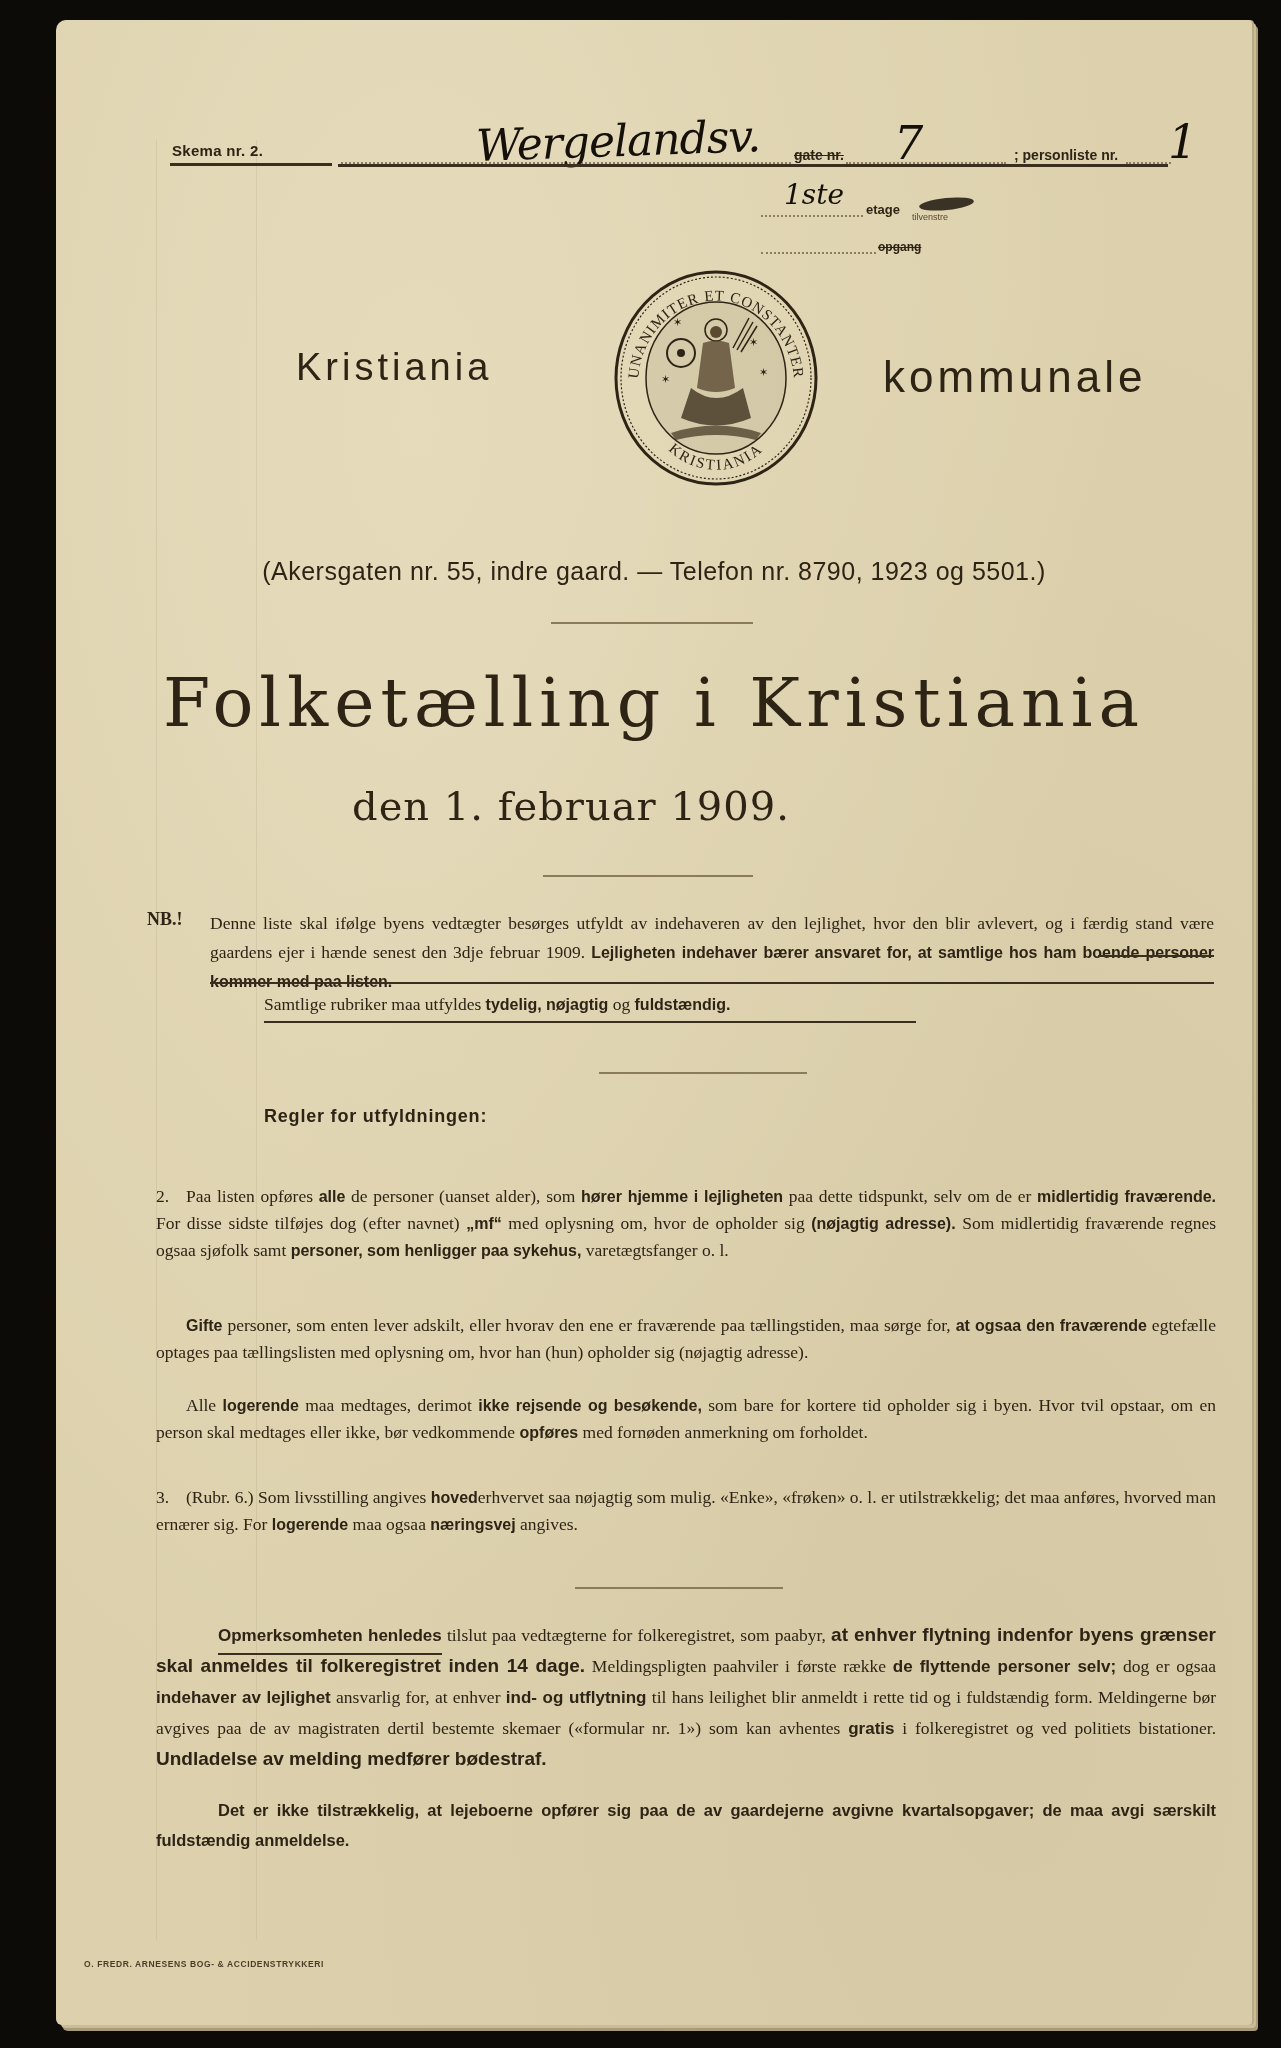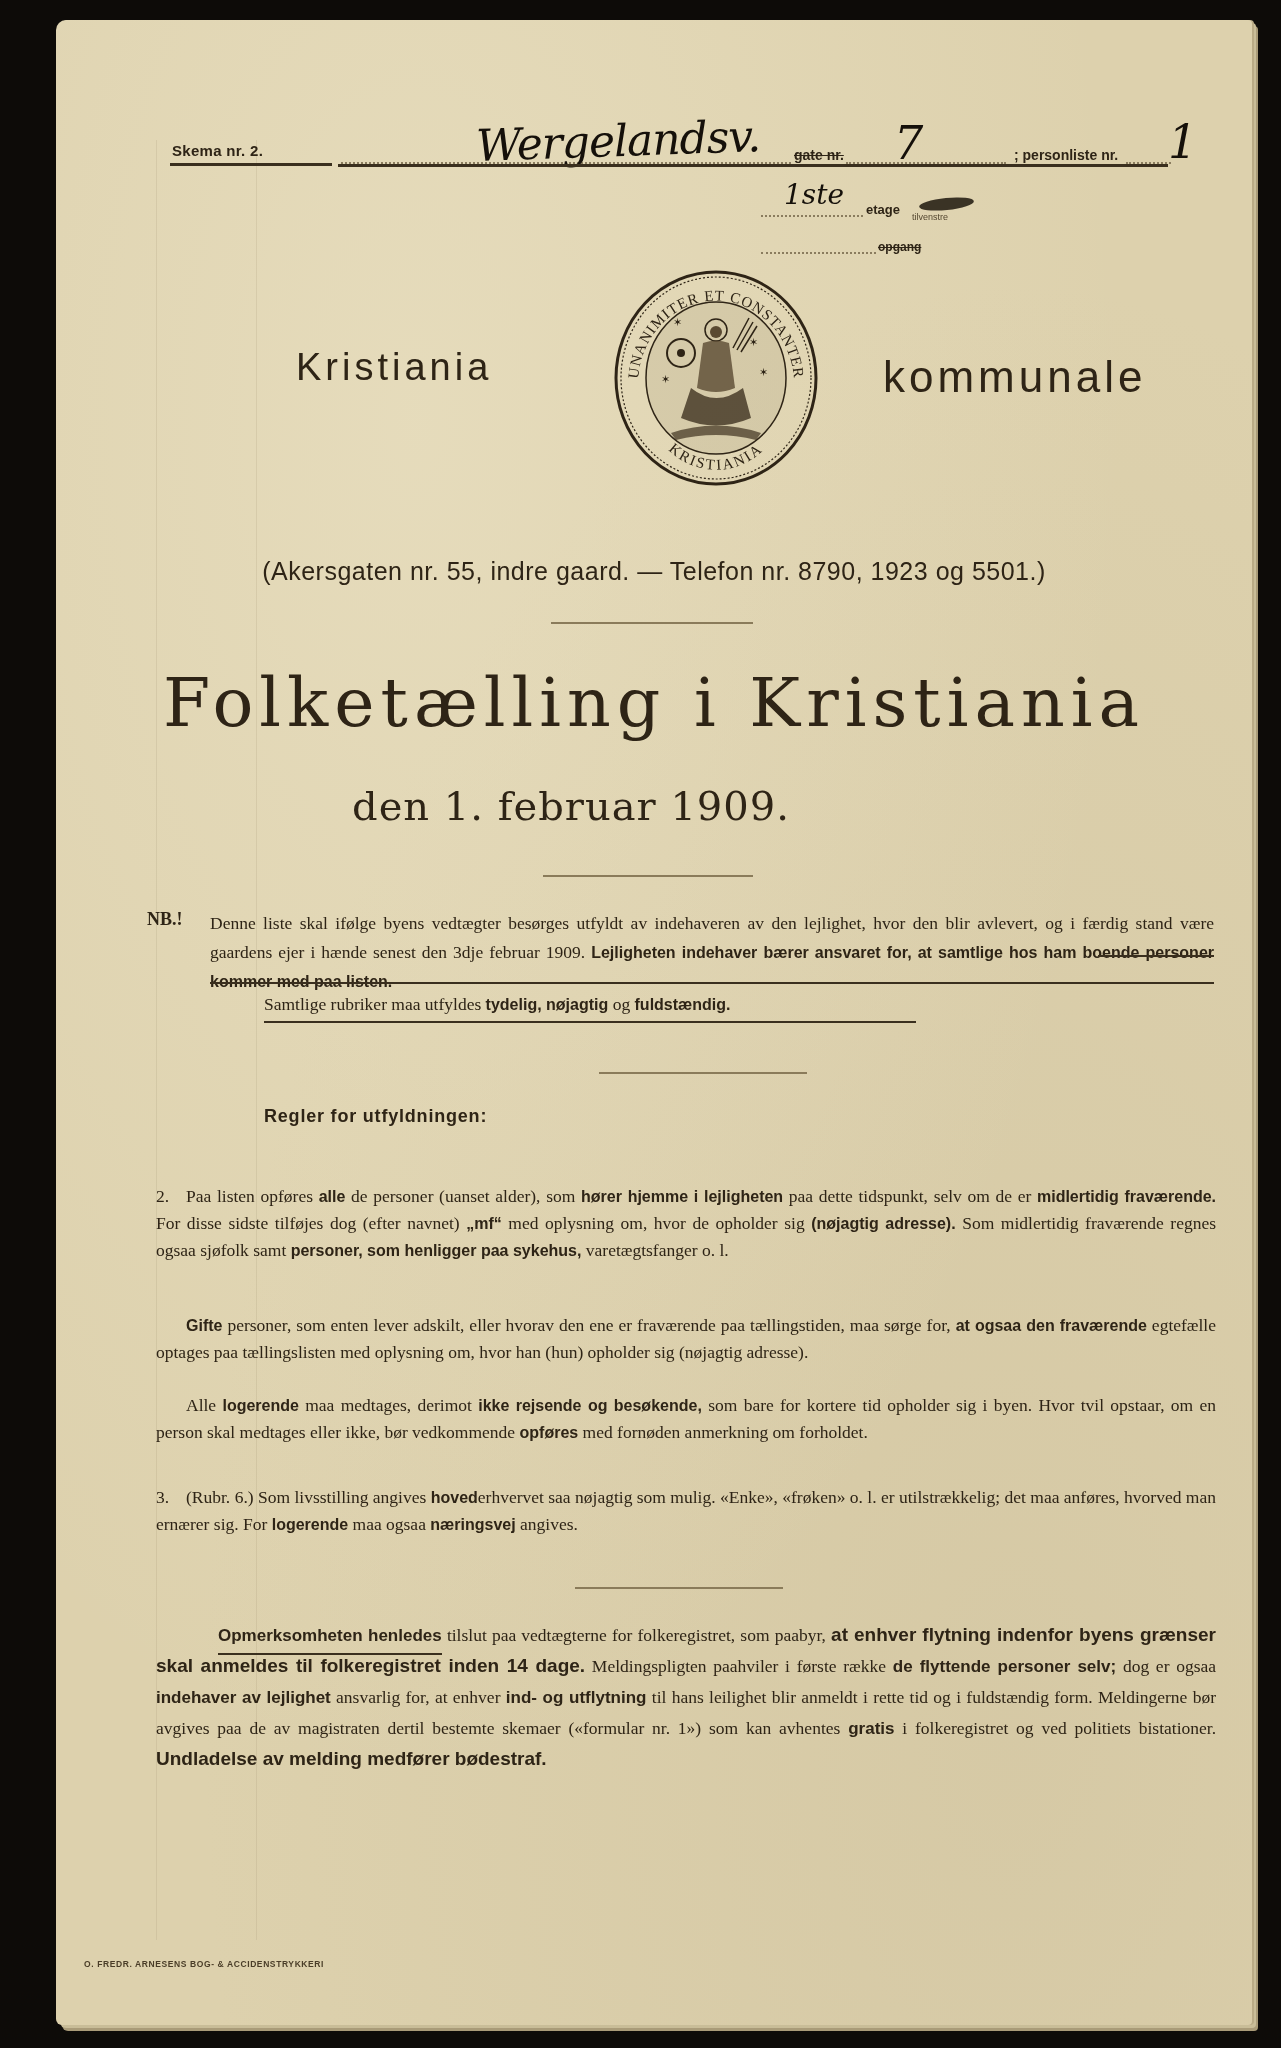--- a/index.html
+++ b/index.html
@@ -225,15 +225,18 @@
     <span>dog er ogsaa</span>
     <b>indehaver av lejlighet</b>
     <span>ansvarlig for, at enhver</span>
     <b>ind- og utflytning</b>
     <span>til hans leilighet blir anmeldt i rette tid og i fuldstændig form. Meldingerne bør avgives paa de av magistraten dertil bestemte skemaer («formular nr. 1») som kan avhentes</span>
     <b>gratis</b>
     <span>i folkeregistret og ved politiets bistationer.</span>
     <b class="big">Undladelse av melding medfører bødestraf.</b>
   </div>
 
+  <div class="abs notice2">
+    <span style="padding-left:62px"></span><span>Det er ikke tilstrækkelig, at lejeboerne opfører sig paa de av gaardejerne avgivne kvartalsopgaver; de maa avgi særskilt fuldstændig anmeldelse.</span>
+  </div>
 
   <div class="abs printer sans">O. FREDR. ARNESENS BOG- &amp; ACCIDENSTRYKKERI</div>
 </div>
 
 </body></html>

